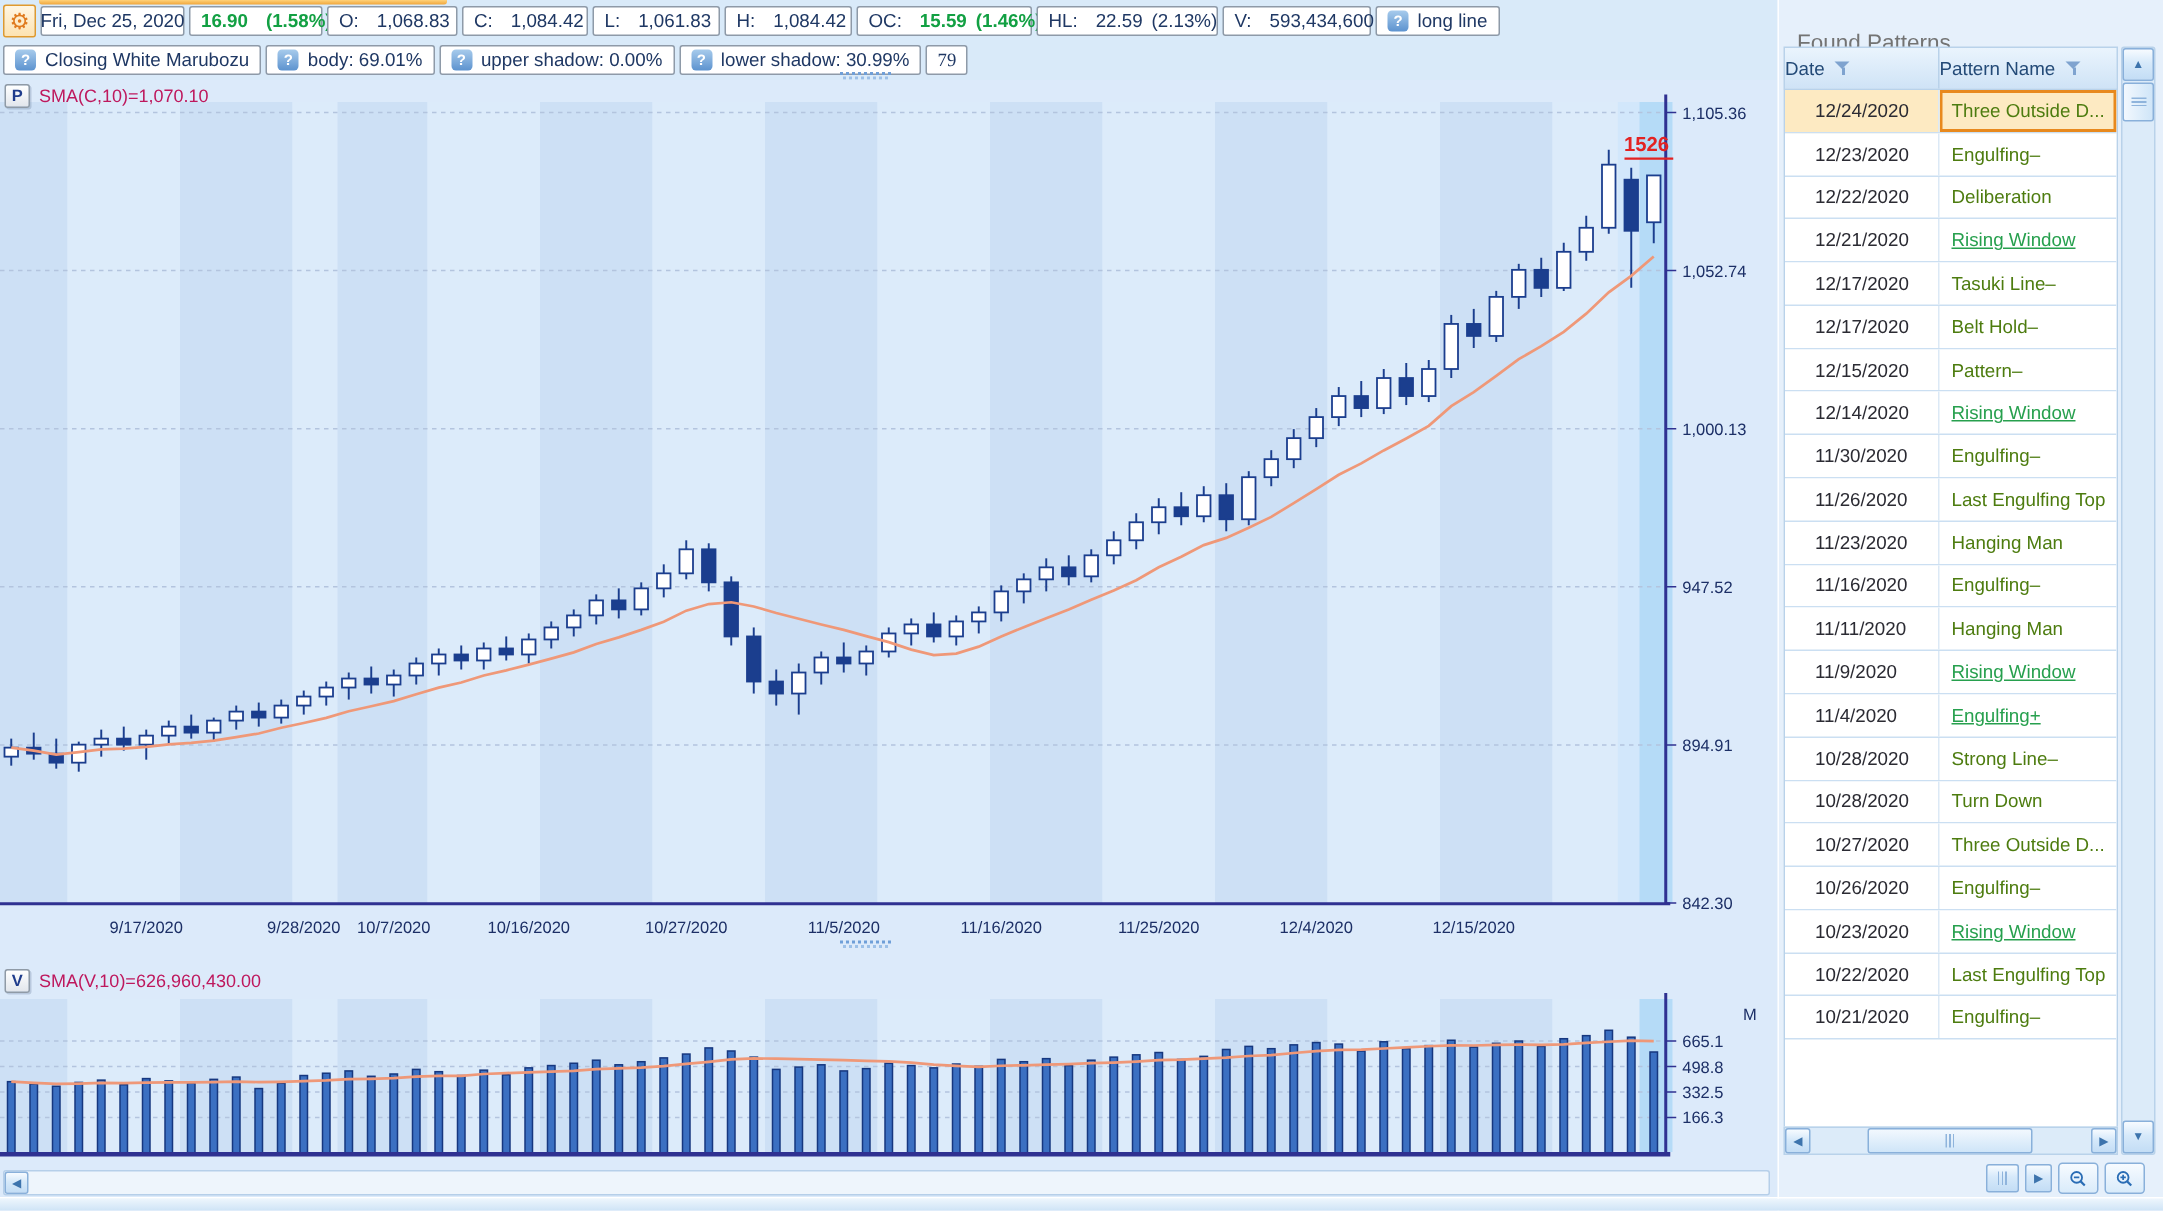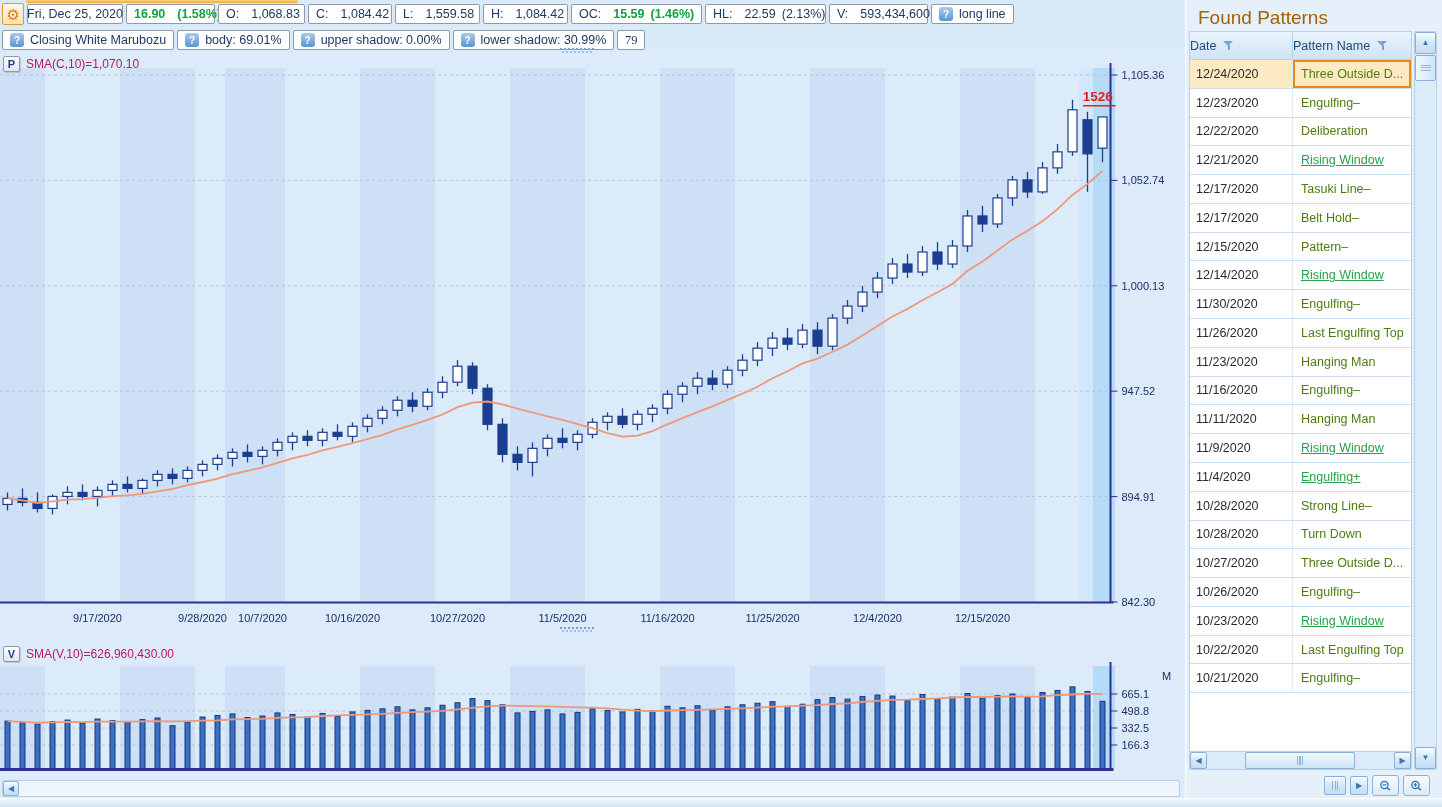--- a/index.html
+++ b/index.html
@@ -18,21 +18,21 @@
   .chip .grn{color:#12a043;font-weight:700;}
   .chip .sp{flex:1;}
   .gear-btn{width:22px;height:22px;padding:0;border:1px solid #e09a2e;border-radius:2px;
         background:linear-gradient(#fff6e3,#fde3b2);display:flex;align-items:center;justify-content:center;cursor:pointer;}
   .gear-ic{color:#e07b1f;font-size:15px;line-height:1;}
   .qicon{display:inline-flex;width:14px;height:14px;border-radius:3px;align-items:center;justify-content:center;
         background:linear-gradient(#a7cbec,#5d93cf);color:#fff;font-size:10px;font-weight:700;flex:none;cursor:pointer;}
   .w-date{width:96px;justify-content:center;}
   .w-chg{width:89px;}
   .w-o{width:87px;} .w-c{width:84px;} .w-l{width:85px;} .w-h{width:85px;}
-  .w-oc{width:131px;align-items:center;} .w-hl{width:121px;} .w-v{width:99px;}
+  .w-oc{width:117px;align-items:center;} .w-hl{width:121px;} .w-v{width:99px;}
   .w-cnt{width:28px;justify-content:center;font-family:Liberation Serif, serif;}
   
   .grip{position:absolute;width:34px;height:5px;background:repeating-linear-gradient(90deg,#6f9fd8 0 2px,transparent 2px 4px),
         repeating-linear-gradient(90deg,transparent 0 2px,#9cc0e8 2px 4px);background-size:100% 2px;background-position:0 0,0 3px;background-repeat:no-repeat;}
   .grip1{left:560px;top:48px;} .grip2{left:560px;top:627px;}
   
   .pane-hd{position:absolute;display:flex;align-items:center;gap:6px;z-index:3;}
   .ph-price{left:3px;top:56px;} .ph-vol{left:3px;top:646px;}
   .pv-btn{width:17px;height:16px;padding:0;border:1px solid #8f9aa6;border-radius:2px;background:linear-gradient(#ffffff,#e2e6ec);
         color:#1f3c8c;font-weight:700;font-size:11px;line-height:1;cursor:pointer;box-shadow:1px 1px 0 rgba(120,140,170,.35);}
@@ -41,32 +41,32 @@
   
   .hscroll-main{position:absolute;left:2px;top:780px;width:1178px;height:17px;background:#eef5fc;border:1px solid #b6cfe9;
         border-radius:2px;display:flex;box-sizing:border-box;}
   .sb-btn{display:flex;align-items:center;justify-content:center;background:linear-gradient(#f7fbff,#d6e9fa 45%,#c3ddf5);
         border:1px solid #89b0da;border-radius:2px;color:#3d74ad;font-size:8px;line-height:1;box-sizing:border-box;cursor:pointer;flex:none;}
   .hscroll-main .sb-btn{width:16px;height:15px;}
   
   .statusbar{position:absolute;left:0;bottom:0;width:1442px;height:8px;background:linear-gradient(#eef6fd,#cfe4f6);border-top:1px solid #fff;}
   
   .rpanel{position:absolute;left:1185px;top:0;width:257px;height:807px;background:#e6f0fb;border-left:1px solid #fdfeff;box-sizing:border-box;}
-  .rp-title{position:absolute;left:12px;top:7px;font-size:19px;color:#a16207;}
+  .rp-title{position:absolute;left:12px;top:20px;font-size:15px;color:#737373;}
   .rp-head{position:absolute;left:3px;top:31px;width:223px;height:29px;display:flex;
         background:linear-gradient(#eaf4fd,#cfe3f6);border:1px solid #b9d2ea;box-sizing:border-box;}
   .rp-th{display:flex;align-items:center;justify-content:flex-start;gap:7px;font-size:12.5px;color:#234a77;cursor:pointer;box-sizing:border-box;}
   .th-date{width:103px;border-right:1px solid #b9d2ea;}
   .th-name{flex:1;}
   .funnel{position:relative;width:11px;height:11px;display:inline-block;cursor:pointer;}
   .funnel::before{content:"";position:absolute;top:1px;left:0;border-left:5.5px solid transparent;border-right:5.5px solid transparent;border-top:5px solid #7fa3cf;}
   .funnel::after{content:"";position:absolute;top:5px;left:4.5px;width:2px;height:5px;background:#7fa3cf;}
   .rp-rows{position:absolute;left:3px;top:60px;width:223px;height:691px;background:#fff;border-left:1px solid #b9d2ea;border-right:1px solid #b9d2ea;box-sizing:border-box;overflow:hidden;}
   .pr{display:flex;height:28.79px;border-bottom:1px solid #cbdff2;box-sizing:border-box;cursor:pointer;background:#fff;}
-  .pr-date{width:103px;padding-left:6px;font-size:12.5px;color:#2b2b33;display:flex;align-items:center;box-sizing:border-box;border-right:1px solid #dce9f6;}
+  .pr-date{width:103px;padding-left:20px;font-size:12.5px;color:#2b2b33;display:flex;align-items:center;box-sizing:border-box;border-right:1px solid #dce9f6;}
   .pr-name{flex:1;padding-left:8px;font-size:12.5px;display:flex;align-items:center;box-sizing:border-box;white-space:nowrap;overflow:hidden;}
   .bear{color:#4d7c0f;} .bull{color:#27a04e;text-decoration:underline;}
   .pr.sel{background:#fdeac2;}
   .pr.sel .pr-name{box-shadow:inset 0 0 0 2px #e8891d;}
   
   .rp-vscroll{position:absolute;left:228px;top:31px;width:23px;height:739px;background:#dcebf9;border:1px solid #b9d2ea;
         border-radius:2px;display:flex;flex-direction:column;box-sizing:border-box;}
   .rp-vscroll .sb-btn{width:100%;height:22px;}
   .vthumb{height:26px;margin:1px 0;background:linear-gradient(90deg,#f2f8fe,#cfe5f8);border:1px solid #89b0da;border-radius:2px;
         box-sizing:border-box;cursor:grab;display:flex;align-items:center;justify-content:center;}
@@ -109,21 +109,21 @@
         <span class="val">1,068.83</span>
       </span>
     <span class="chip w-c">
         <span class="lbl">C:</span>
         <span class="sp"></span>
         <span class="val">1,084.42</span>
       </span>
     <span class="chip w-l">
         <span class="lbl">L:</span>
         <span class="sp"></span>
-        <span class="val">1,559.58</span>
+        <span class="val">1,061.83</span>
       </span>
     <span class="chip w-h">
         <span class="lbl">H:</span>
         <span class="sp"></span>
         <span class="val">1,084.42</span>
       </span>
     <span class="chip w-oc">
         <span class="lbl">OC:</span>
         <span class="sp"></span>
         <span class="grn">15.59</span>

